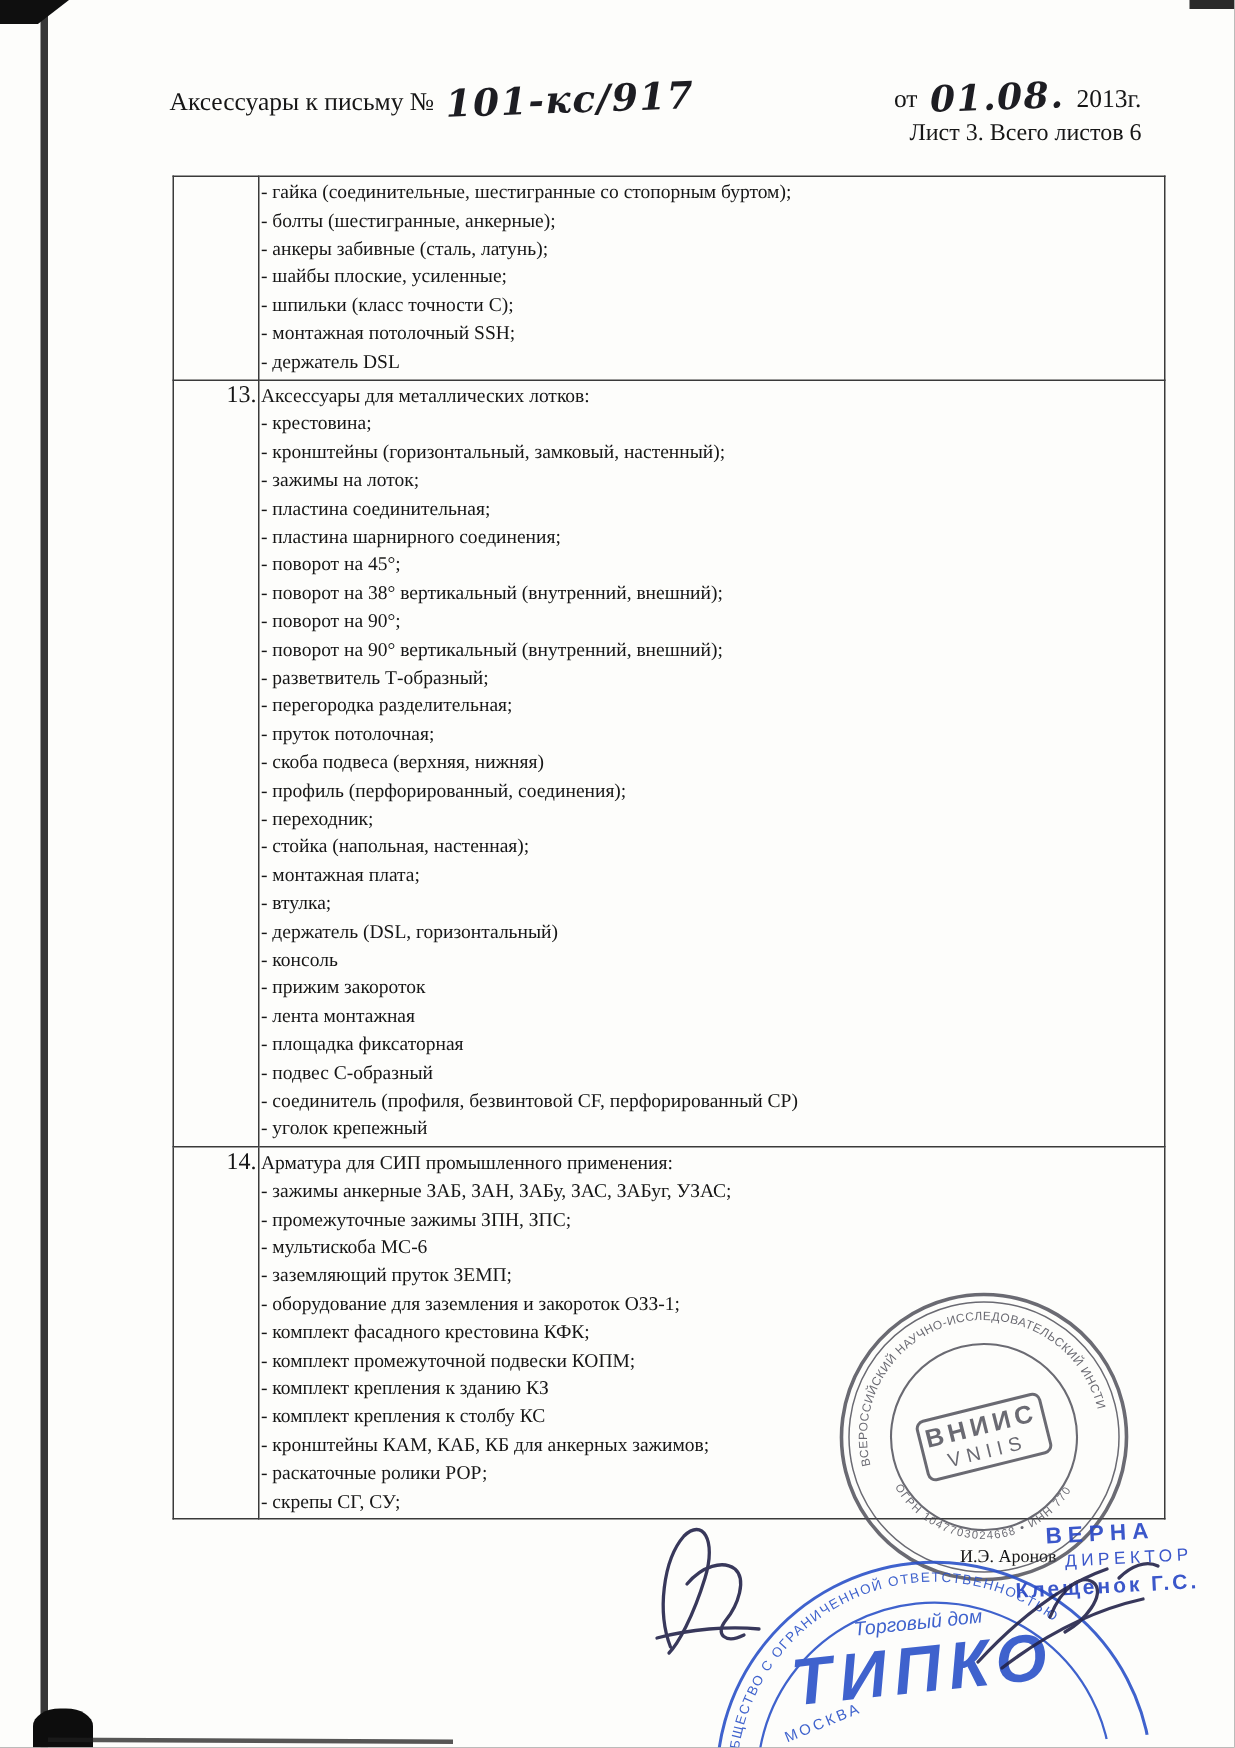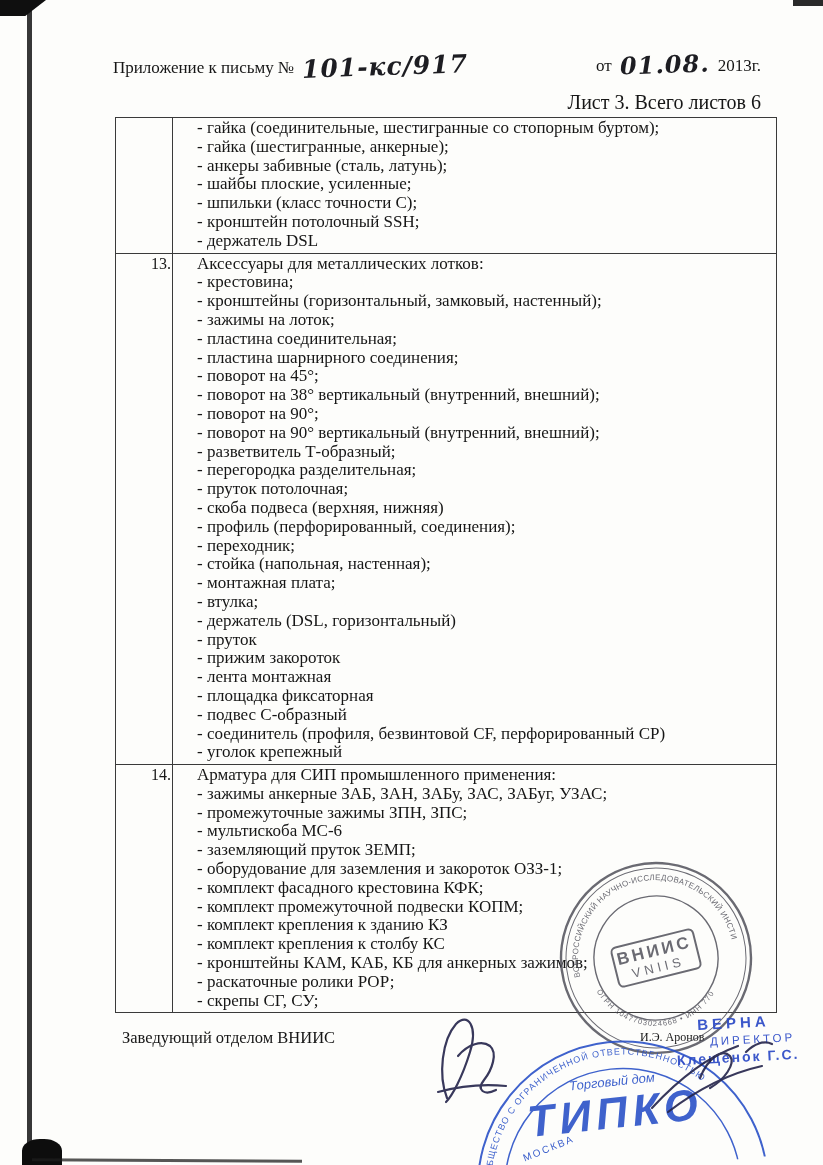--- a/index.html
+++ b/index.html
@@ -16,29 +16,29 @@
   .bottom-streak{position:absolute;left:32px;bottom:3px;width:270px;height:3px;background:#1d1d1d;opacity:.75;transform:rotate(.3deg);}
   
   .header-left{position:absolute;left:113px;top:50px;font-size:17px;white-space:nowrap;}
   .hand{
     font-family:"DejaVu Serif",serif;font-style:italic;font-weight:bold;
     font-size:25px;letter-spacing:1px;color:#1d1d22;
     display:inline-block;transform:rotate(-2deg);position:relative;top:2px;margin-left:8px;
   }
   .header-right{position:absolute;right:62px;top:48px;text-align:right;font-size:17px;white-space:nowrap;}
   .header-right .hand{font-size:24px;margin:0 4px;}
-  .sheet-info{margin-top:14px;font-size:20px;}
+  .sheet-info{margin-top:3px;font-size:16px;}
   
   table.items{
     position:absolute;left:115px;top:117px;width:662px;
     border-collapse:collapse;table-layout:fixed;
   }
   table.items td{border:1px solid #3a3a3a;vertical-align:top;}
   td.num{width:54px;text-align:right;font-size:16px;padding-top:1px;}
-  td.content{padding:1px 6px 2px 24px;font-size:17px;}
+  td.content{padding:1px 6px 2px 1px;font-size:13px;}
   .line{line-height:18.8px;white-space:nowrap;}
   
   .footer-title{position:absolute;left:122px;top:1028px;font-size:16.5px;z-index:2;}
   .signer-name{position:absolute;left:640px;top:1030px;font-size:12px;z-index:3;}
   .copy-mark{
     position:absolute;left:676px;top:1014px;z-index:6;
     color:#2b49c6;font-family:"Liberation Sans",sans-serif;
     transform:rotate(-3deg);opacity:.92;
   }
   .cm1{margin-left:22px;font-size:15px;font-weight:bold;letter-spacing:4px;}
@@ -54,42 +54,42 @@
 
 <div class="page">
 
   <div class="edge-left"></div>
   <div class="corner-tl"></div>
   <div class="corner-tr"></div>
   <div class="corner-bl"></div>
   <div class="bottom-streak"></div>
 
   <div class="header-left">
-    <span>Приложение к письму №</span><span class="hand">101-кс/917</span>
+    <span>Аксессуары к письму №</span><span class="hand">101-кс/917</span>
   </div>
   <div class="header-right">
     <div>
       <span>от</span>
       <span class="hand">01.08.</span>
       <span>2013г.</span>
     </div>
     <div class="sheet-info">Лист 3. Всего листов 6</div>
   </div>
 
   <table class="items">
     <tbody id="table-body">
         <tr>
           <td class="num"></td>
           <td class="content">
             <div class="line">- гайка (соединительные, шестигранные со стопорным буртом);</div>
-            <div class="line">- гайка (шестигранные, анкерные);</div>
+            <div class="line">- болты (шестигранные, анкерные);</div>
             <div class="line">- анкеры забивные (сталь, латунь);</div>
             <div class="line">- шайбы плоские, усиленные;</div>
             <div class="line">- шпильки (класс точности С);</div>
-            <div class="line">- кронштейн потолочный SSH;</div>
+            <div class="line">- монтажная потолочный SSH;</div>
             <div class="line">- держатель DSL</div>
           </td>
         </tr>
         <tr>
           <td class="num">13.</td>
           <td class="content">
             <div class="line">Аксессуары  для металлических лотков:</div>
             <div class="line">- крестовина;</div>
             <div class="line">- кронштейны (горизонтальный, замковый, настенный);</div>
             <div class="line">- зажимы на лоток;</div>
@@ -102,21 +102,21 @@
             <div class="line">- разветвитель Т-образный;</div>
             <div class="line">- перегородка разделительная;</div>
             <div class="line">- пруток потолочная;</div>
             <div class="line">- скоба подвеса (верхняя, нижняя)</div>
             <div class="line">- профиль (перфорированный, соединения);</div>
             <div class="line">- переходник;</div>
             <div class="line">- стойка (напольная, настенная);</div>
             <div class="line">- монтажная плата;</div>
             <div class="line">- втулка;</div>
             <div class="line">- держатель (DSL, горизонтальный)</div>
-            <div class="line">- пруток</div>
+            <div class="line">- консоль</div>
             <div class="line">- прижим закороток</div>
             <div class="line">- лента монтажная</div>
             <div class="line">- площадка фиксаторная</div>
             <div class="line">- подвес С-образный</div>
             <div class="line">- соединитель (профиля, безвинтовой CF, перфорированный CP)</div>
             <div class="line">- уголок крепежный</div>
           </td>
         </tr>
         <tr>
           <td class="num">14.</td>
@@ -132,21 +132,20 @@
             <div class="line">- комплект крепления к зданию КЗ</div>
             <div class="line">- комплект крепления к столбу КС</div>
             <div class="line">- кронштейны КАМ, КАБ, КБ для анкерных зажимов;</div>
             <div class="line">- раскаточные ролики РОР;</div>
             <div class="line">- скрепы СГ, СУ;</div>
           </td>
         </tr>
       </tbody>
   </table>
 
-  <div class="footer-title">Заведующий отделом ВНИИС</div>
   <div class="signer-name">И.Э. Аронов</div>
 
   <div class="copy-mark">
     <div class="cm1">ВЕРНА</div>
     <div class="cm2">ДИРЕКТОР</div>
     <div class="cm3">Клещенок Г.С.</div>
   </div>
 
   <svg class="stamp-vniis" width="200" height="200" viewBox="0 0 200 200">
     <defs>

